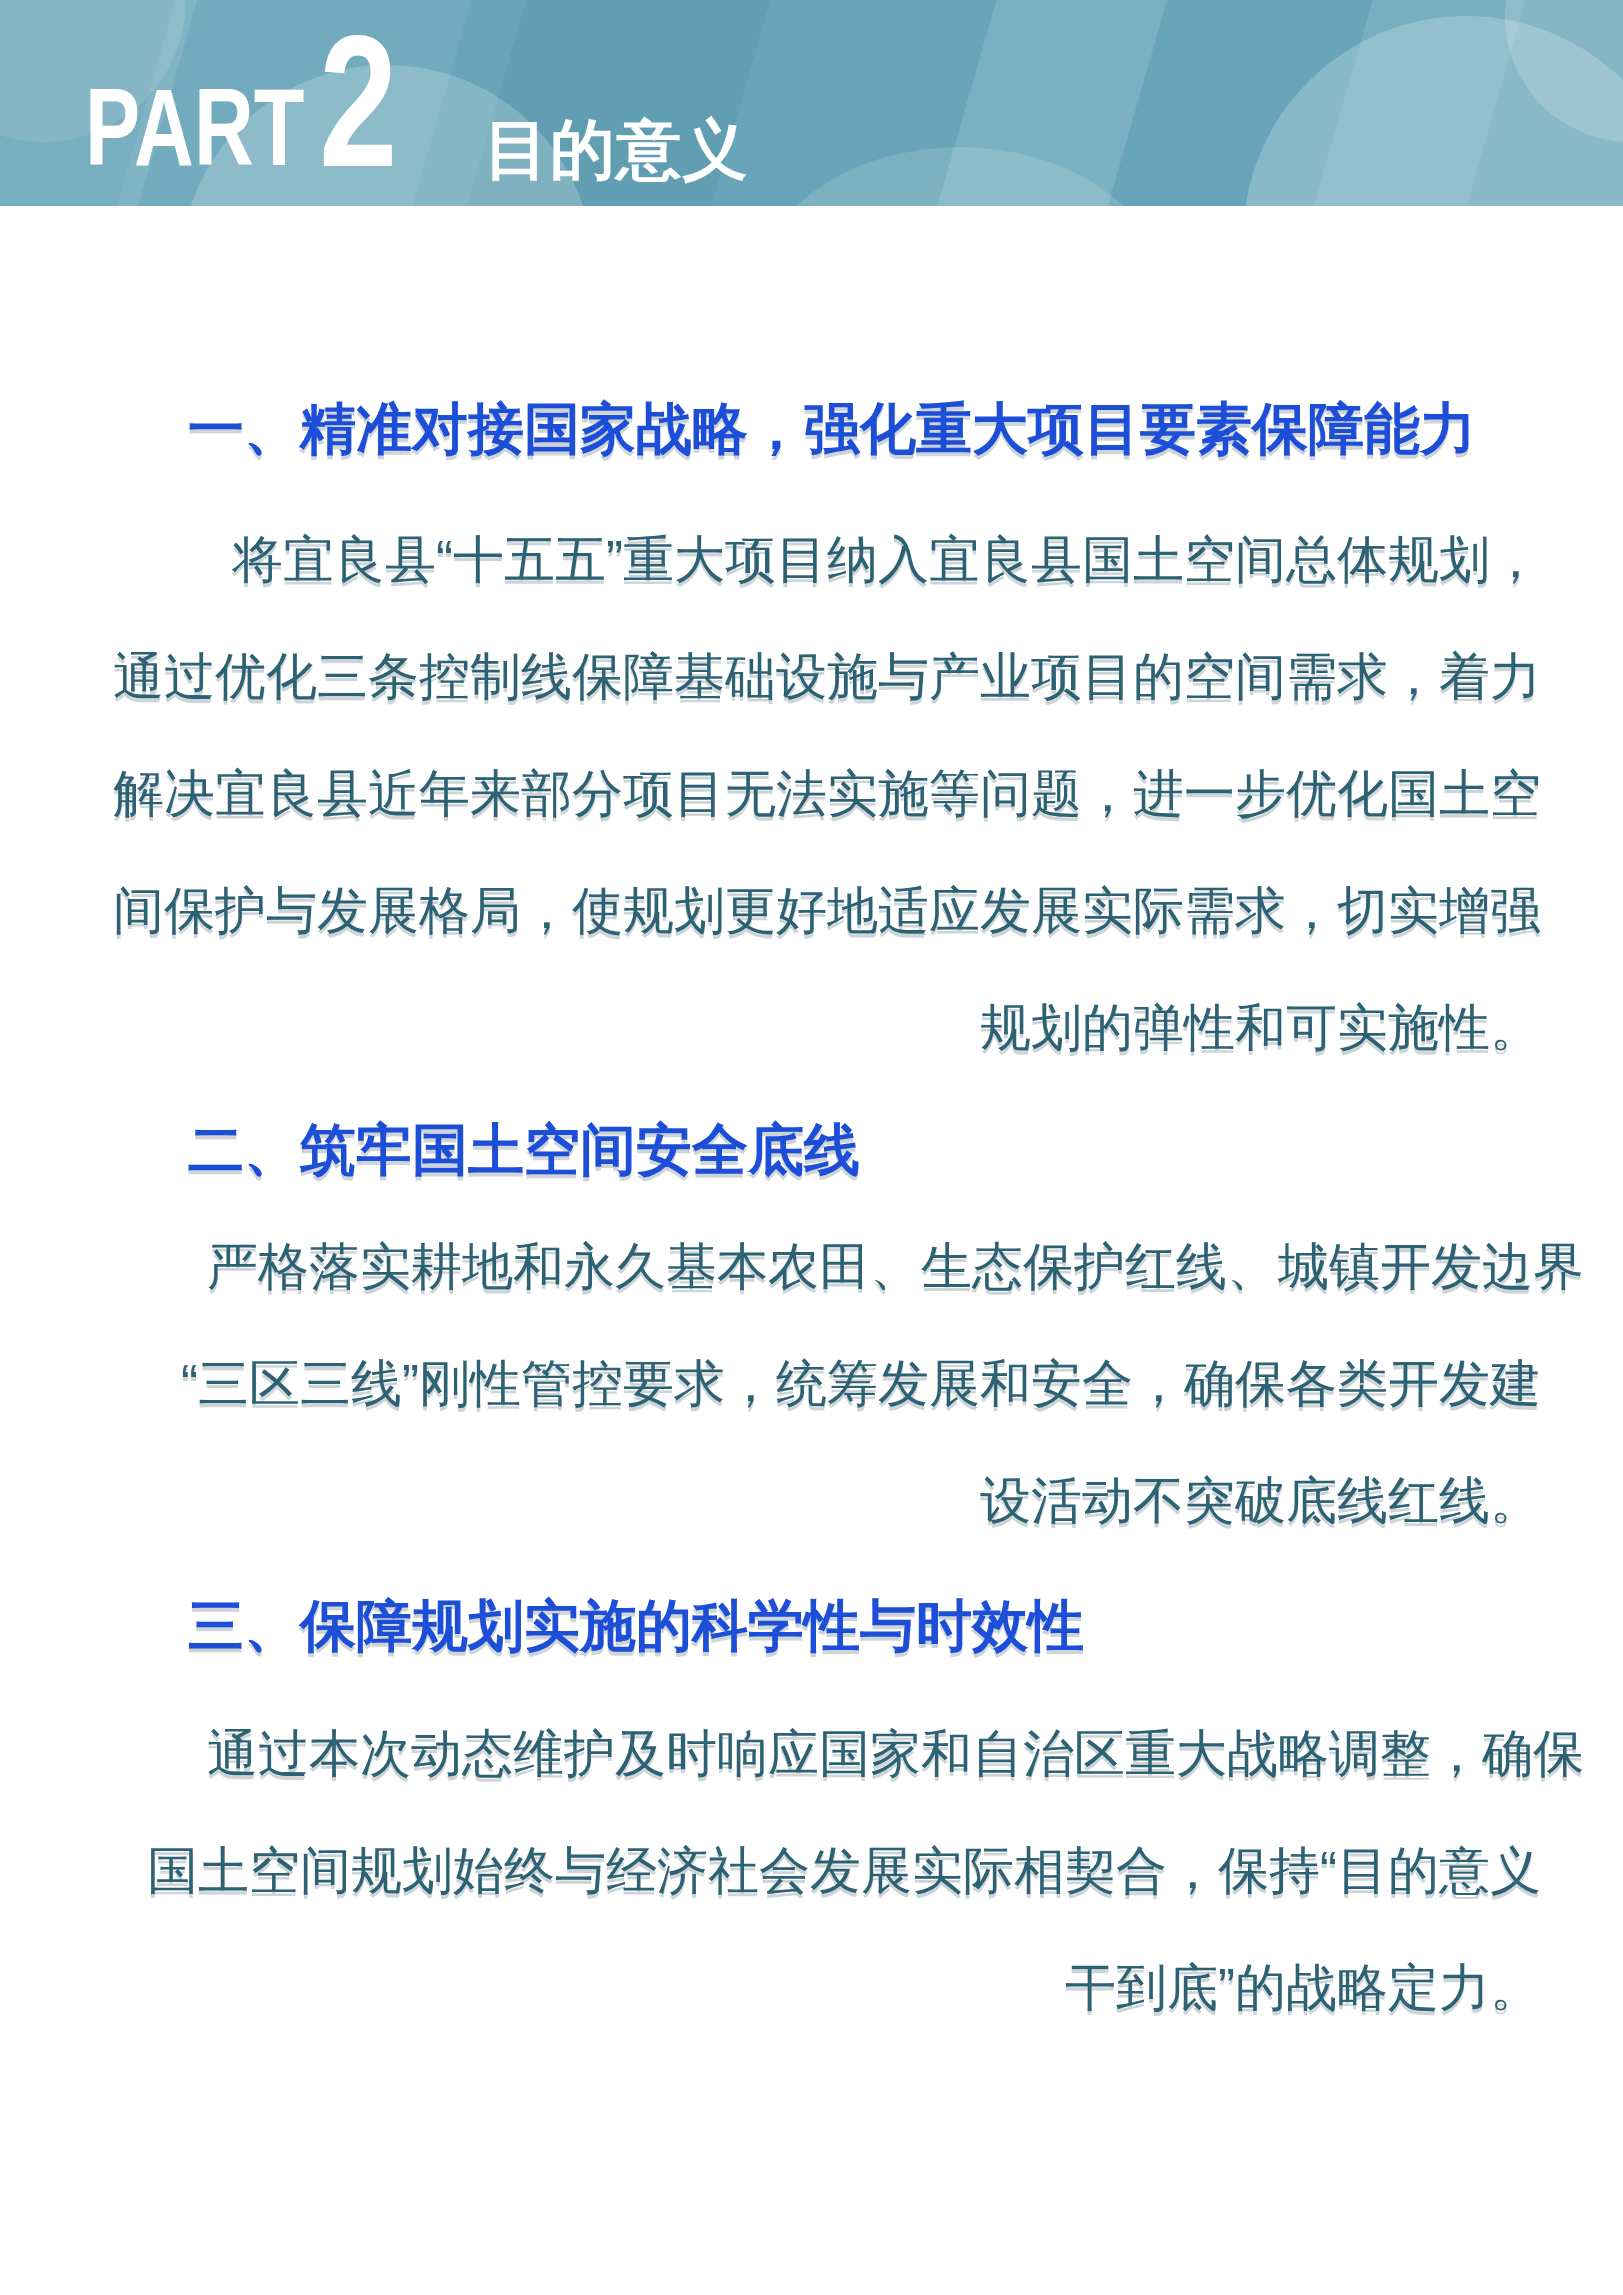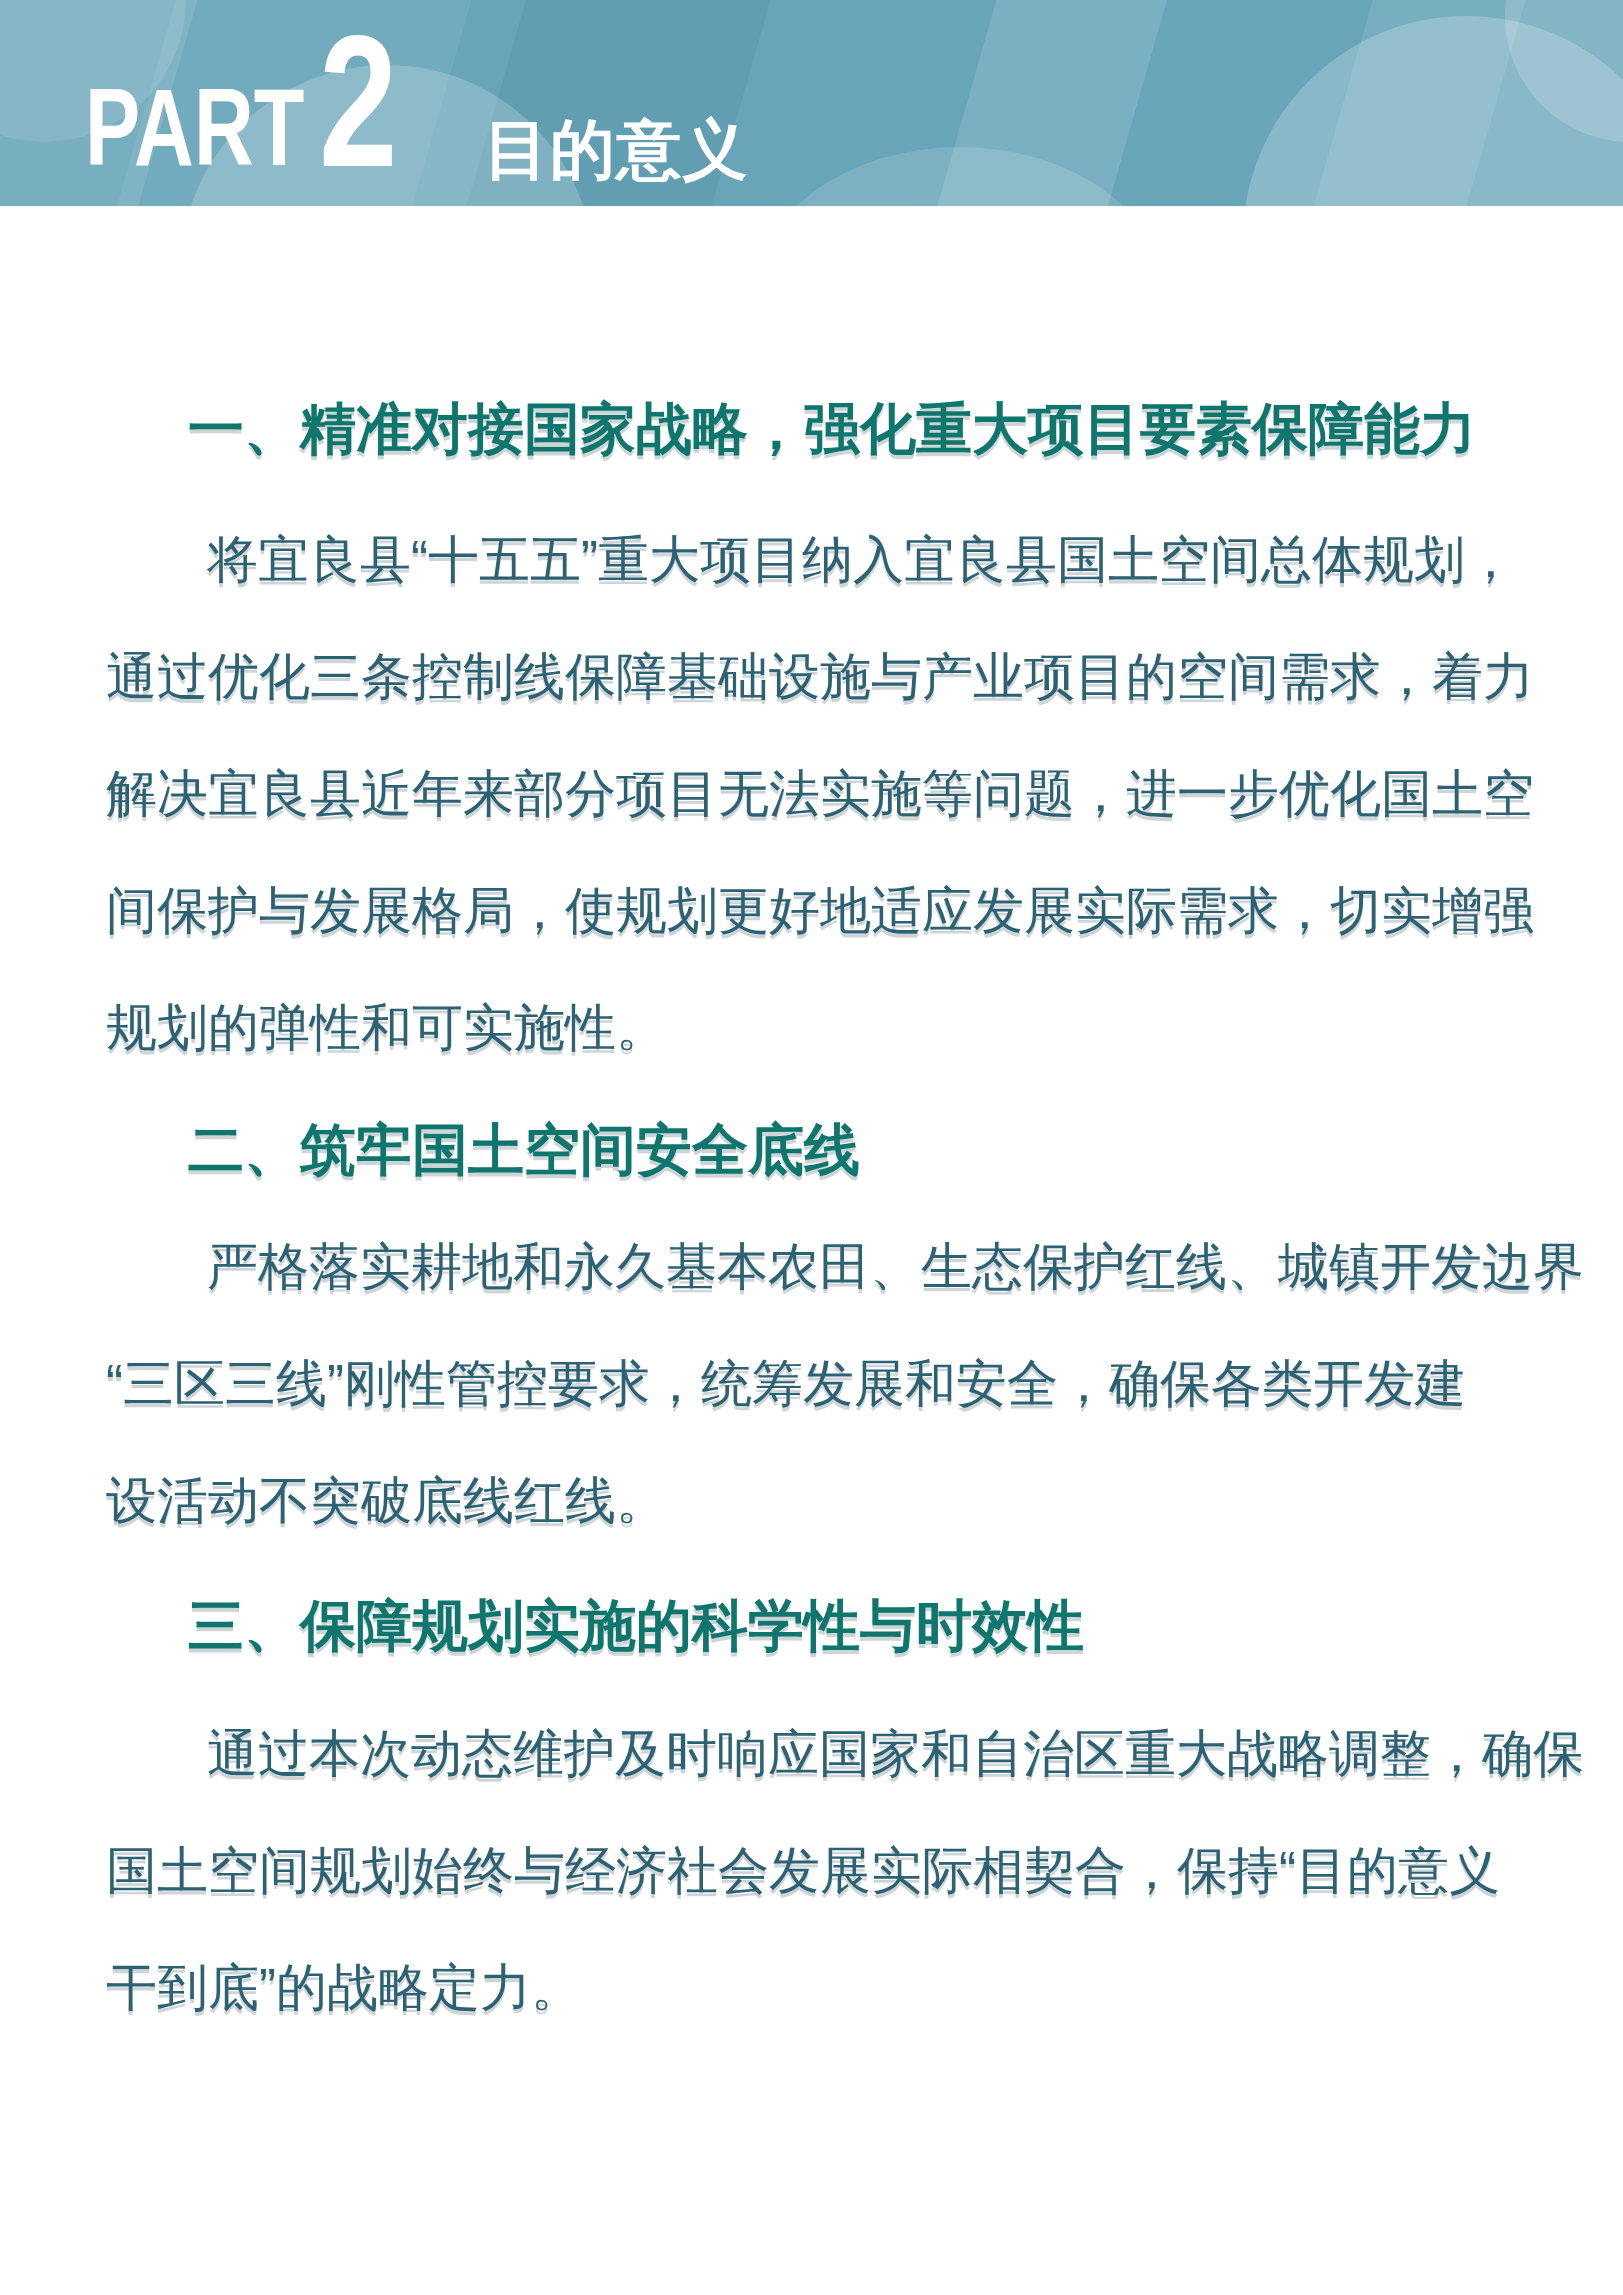--- a/index.html
+++ b/index.html
@@ -40,26 +40,26 @@
   .banner-title {
     left:484px; top:117px; font-size:65px; font-weight:700; letter-spacing:1.1px;
   }
 
   
   .content {
     padding:164px 82px 0 106px;
     color:#2d6274;
   }
   .section-heading {
-    font-size:56px; font-weight:700; color:#0f766e;
+    font-size:56px; font-weight:700; color:#1d4ed8;
     line-height:117px; margin:0 0 0 82px;
     white-space:nowrap;
     text-shadow:0 3.8px 0.5px rgba(168,178,182,0.55);
   }
-  .para { margin:0; }
+  .para { margin:0;text-align:right; }
   .body-line {
     font-size:51px; font-weight:400;
     line-height:117px; white-space:nowrap;
     text-shadow:0 3.8px 0.5px rgba(168,178,182,0.55);
   }
   .body-line.indent { text-indent:101px; }
 
   .sec1 .para { margin-top:13.6px; }
   .sec2 .section-heading { margin-top:5.5px; }
   .sec2 .para { margin-top:0; }

